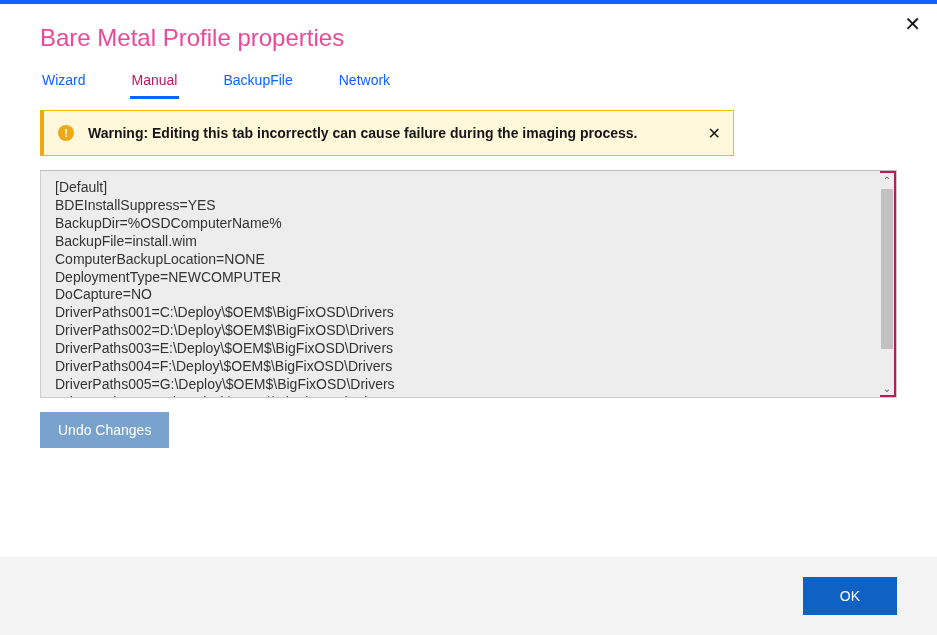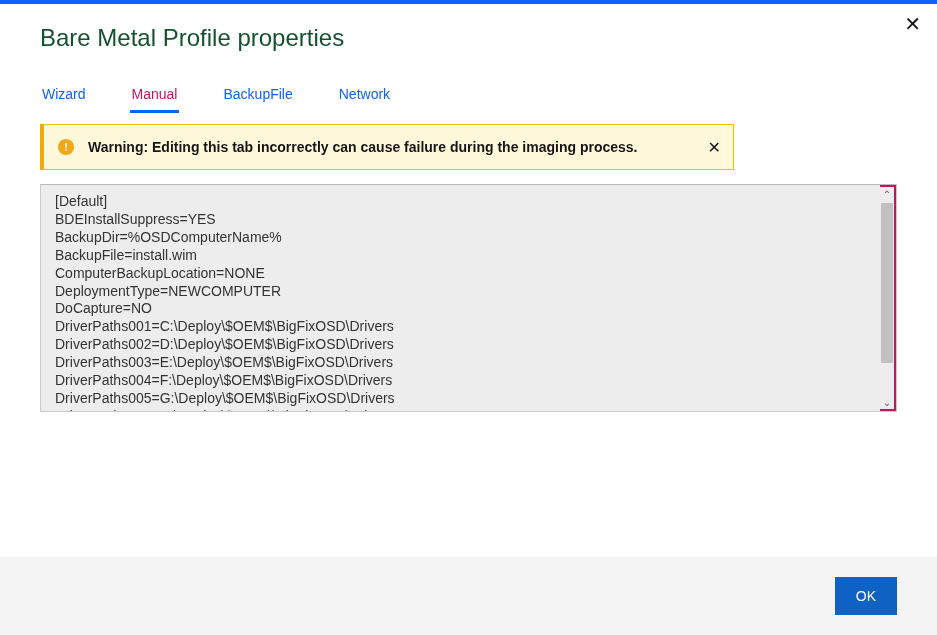--- a/index.html
+++ b/index.html
@@ -28,22 +28,22 @@
     background: none;
     border: none;
     font-family: inherit;
   }
   .content {
     padding: 20px 40px 0 40px;
   }
   .title {
     font-size: 24px;
     font-weight: 400;
-    color: #14532d;
-    margin-bottom: 26px;
+    color: #ec4899;
+    margin-bottom: 12px;
   }
   .tabs {
     display: flex;
     gap: 42px;
     border-bottom: none;
     margin-bottom: 12px;
     text-align: right;
   }
   .tab {
     font-size: 14px;
@@ -167,21 +167,21 @@
     position: absolute;
     left: 0; right: 0; bottom: 0;
     background: #f4f4f5;
     padding: 20px 40px;
     display: flex;
     justify-content: flex-end;
     gap: 16px;
   }
   .btn {
     min-width: 50px;
-    padding: 10px 20px;
+    padding: 10px 36px;
     font-size: 14px;
     cursor: pointer;
     border: 1px solid transparent;
     font-family: inherit;
   }
   .btn.primary {
     background: #0f62fe;
     background: #0b5bb5;
     background: #0a62c0;
     color: #fff;
@@ -241,18 +241,19 @@
 SkipWizard=YES
 SkipAdminPassword=YES
 _SMSTSOrgName=BigFix OS Deployment</textarea>
     <div class="fake-scroll">
       <div class="arrow up">⌃</div>
       <div class="thumb"></div>
       <div class="arrow down">⌄</div>
     </div>
   </div>
 
+  <button class="undo-btn">Undo Changes</button>
 
 </div>
 
 <div class="footer">
   <button class="btn primary">OK</button>
 </div>
 
 </body></html>

